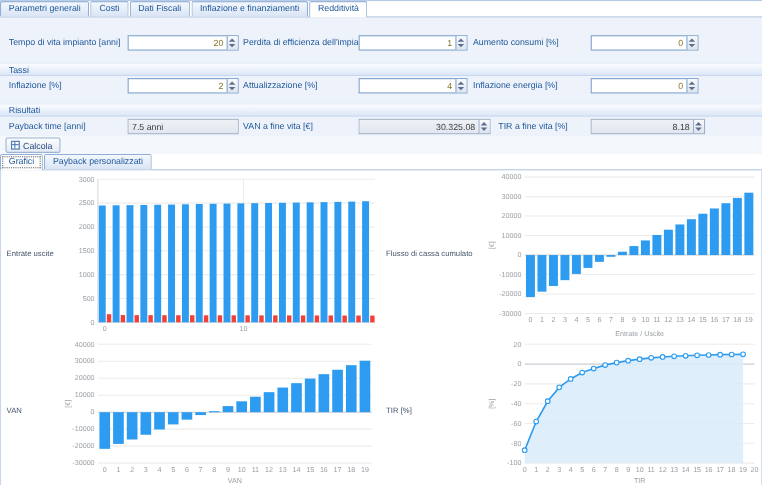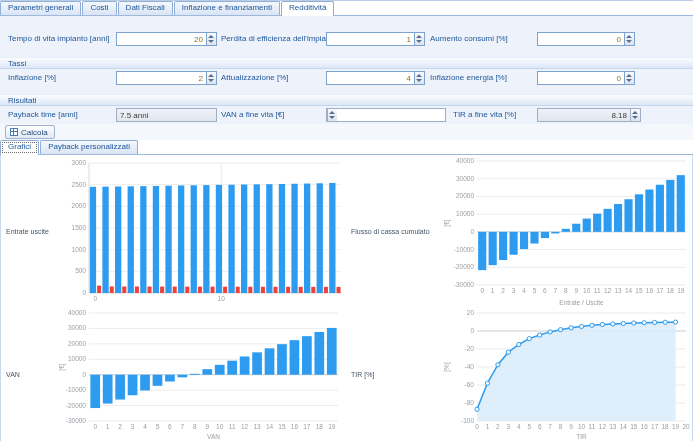--- a/index.html
+++ b/index.html
@@ -115,20 +115,21 @@
     </div>
 
     <div class="band" style="top:78px">Risultati</div>
     <div class="frow" style="top:91px">
       <span class="flabel" style="left:8px">Payback time [anni]</span>
       <div class="numwrap ro leftalign" style="left:116px;width:101px">
         <span class="numval">7.5 anni</span>
       </div>
       <span class="flabel" style="left:221px">VAN a fine vita [€]</span>
       <div class="numwrap ro" style="left:326px;width:120px">
+        <span class="numval">30.325.08</span>
         <span class="spin">
             <i class="up"></i>
             <i class="dn"></i>
           </span>
       </div>
       <span class="flabel" style="left:453px">TIR a fine vita [%]</span>
       <div class="numwrap ro" style="left:537px;width:104px">
         <span class="numval">8.18</span>
         <span class="spin">
             <i class="up"></i>

